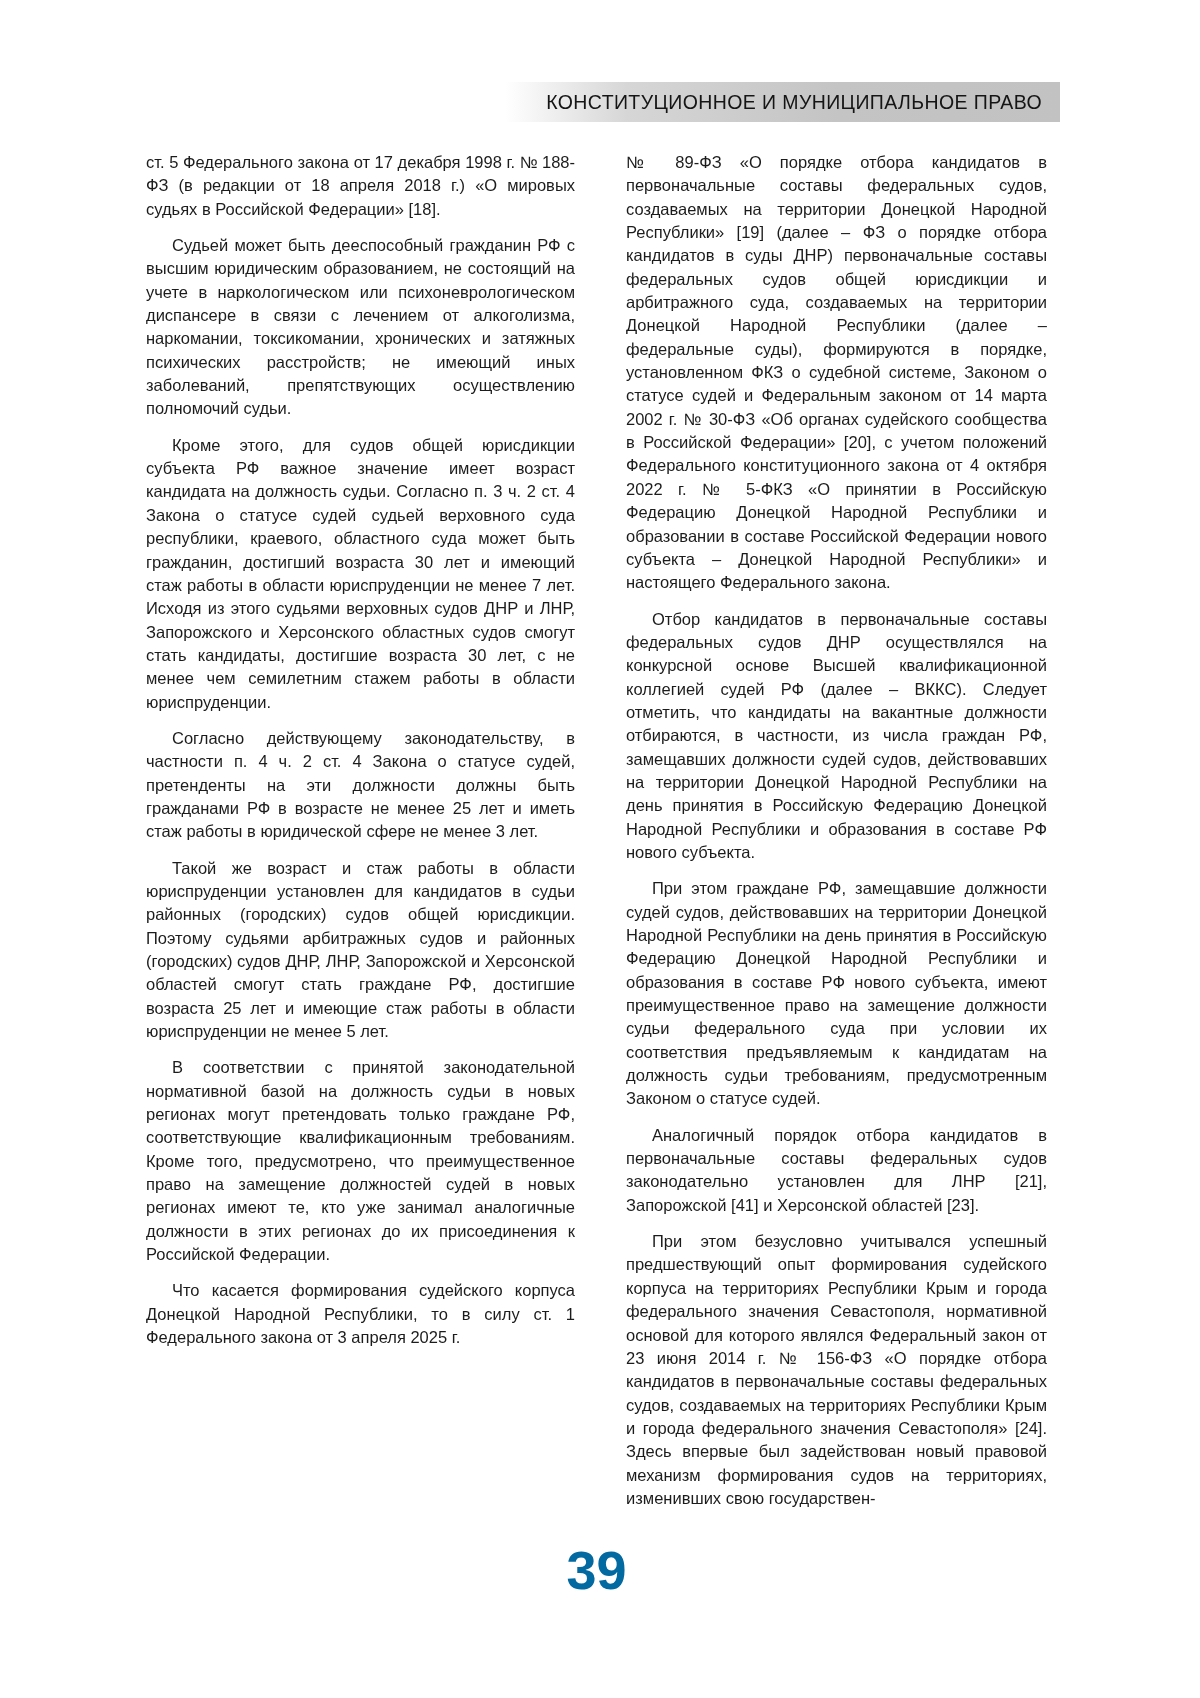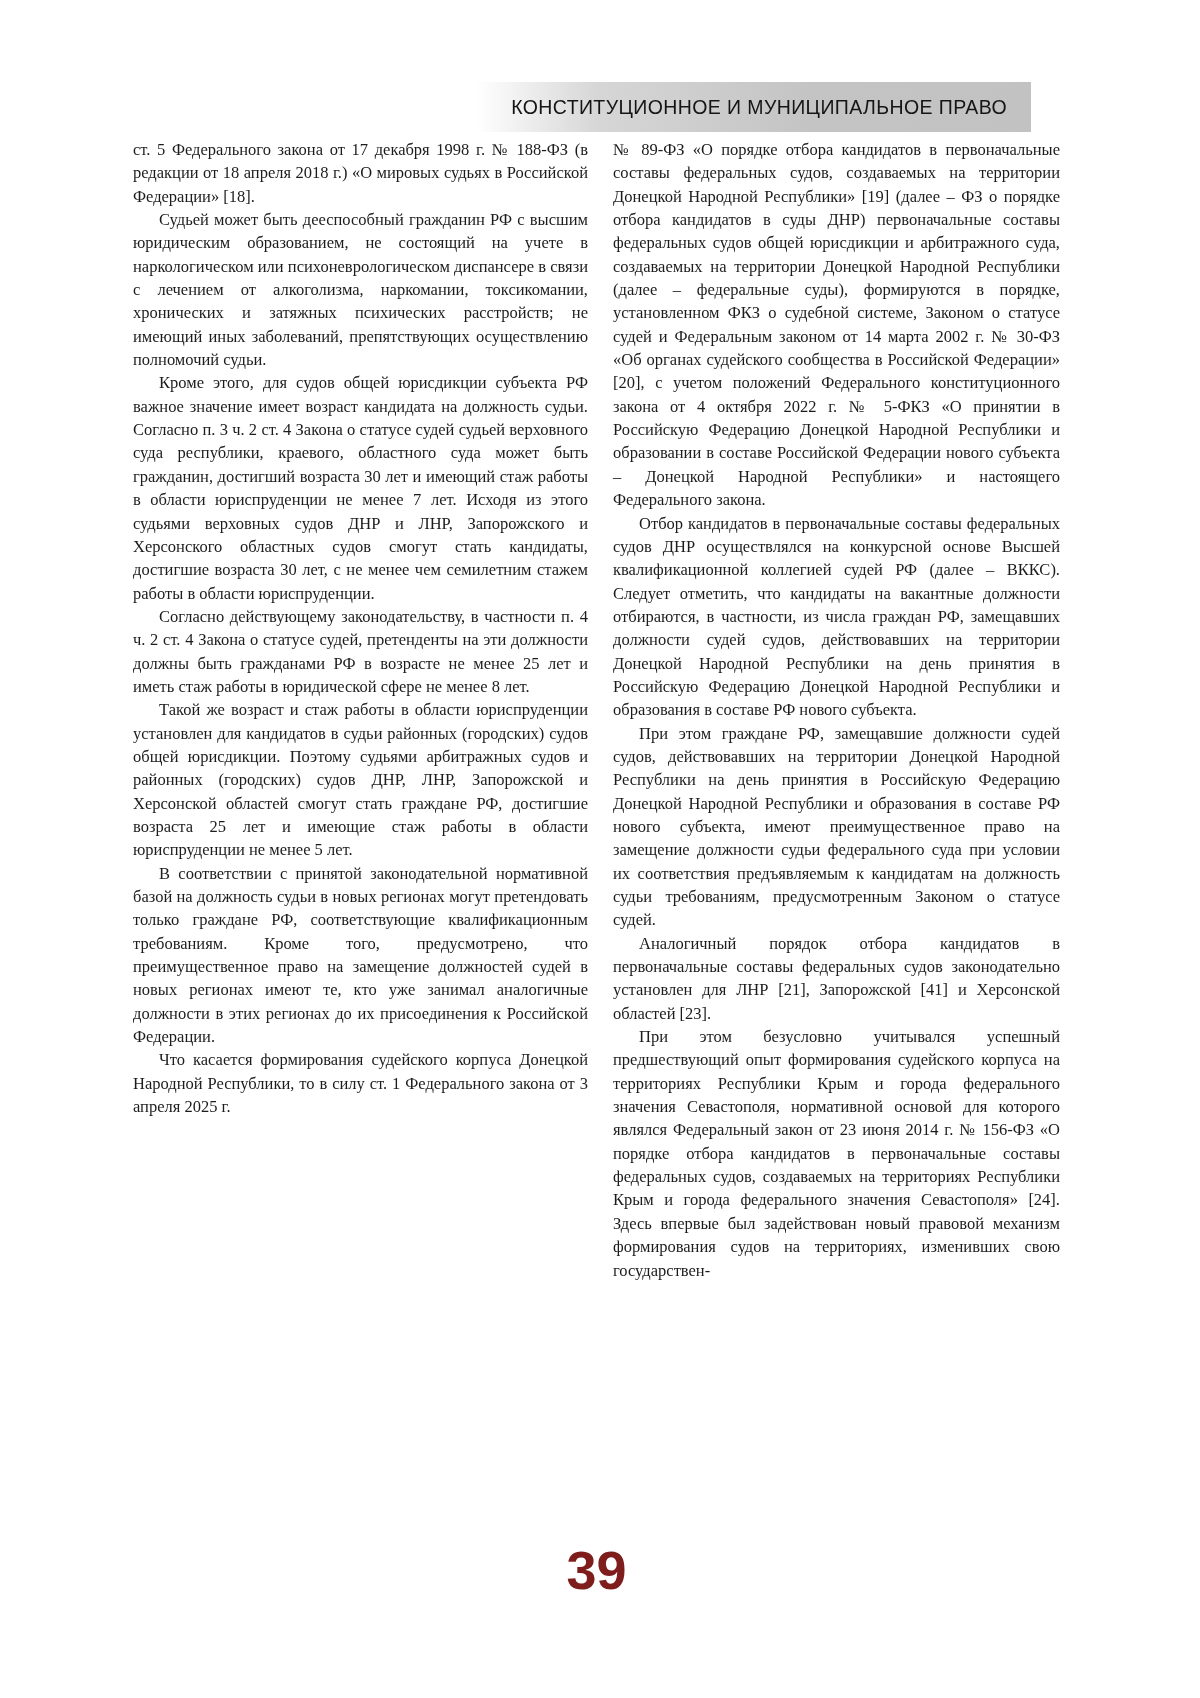--- a/index.html
+++ b/index.html
@@ -11,29 +11,29 @@
       position: relative;
       width: 1200px;
       height: 1698px;
       background: #ffffff;
       font-family: "Liberation Sans", "DejaVu Sans", sans-serif;
       color: #1a1a1a;
       overflow: hidden;
     }
     .section-header {
       position: absolute;
-      left: 476px;
+      left: 505px;
       top: 82px;
       width: 555px;
-      height: 50px;
+      height: 40px;
       background: linear-gradient(90deg, rgba(255,255,255,1) 0%, #d6d6d6 22%, #c4c4c4 60%, #c2c2c2 100%);
       display: flex;
       align-items: center;
       justify-content: flex-end;
-      padding-right: 24px;
+      padding-right: 18px;
       box-sizing: border-box;
       font-size: 19.5px;
       letter-spacing: 0.4px;
       color: #151515;
       white-space: nowrap;
     }
     .col {
       position: absolute;
       top: 138px;
       text-align: justify;
@@ -43,53 +43,52 @@
     }
     .col-left {
       left: 133px;
       width: 455px;
     }
     .col-right {
       left: 613px;
       width: 447px;
     }
     .para {
-      margin: 0;
+      margin: 13px;
       text-align: justify;
-      font-family: Liberation Serif, serif;
     }
     .para.indent {
       text-indent: 26px;
     }
     .page-number {
       position: absolute;
       left: 133px;
       top: 1541px;
       width: 927px;
       text-align: center;
       font-size: 54px;
       line-height: 58px;
       font-weight: bold;
-      color: #7f1d1d;
+      color: #0369a1;
     }
   </style>
 </head>
 <body>
 
 <div class="page">
 
   <div class="section-header">
     <span>КОНСТИТУЦИОННОЕ И МУНИЦИПАЛЬНОЕ ПРАВО</span>
   </div>
 
   <div class="col col-left">
       <p class="para">ст. 5 Федерального закона от 17 декабря 1998 г. № 188-ФЗ (в редакции от 18 апреля 2018 г.) «О мировых судьях в Российской Федерации» [18].</p>
       <p class="para indent">Судьей может быть дееспособный гражданин РФ с высшим юридическим образованием, не состоящий на учете в наркологическом или психоневрологическом диспансере в связи с лечением от алкоголизма, наркомании, токсикомании, хронических и затяжных психических расстройств; не имеющий иных заболеваний, препятствующих осуществлению полномочий судьи.</p>
       <p class="para indent">Кроме этого, для судов общей юрисдикции субъекта РФ важное значение имеет возраст кандидата на должность судьи. Согласно п. 3 ч. 2 ст. 4 Закона о статусе судей судьей верховного суда республики, краевого, областного суда может быть гражданин, достигший возраста 30 лет и имеющий стаж работы в области юриспруденции не менее 7 лет. Исходя из этого судьями верховных судов ДНР и ЛНР, Запорожского и Херсонского областных судов смогут стать кандидаты, достигшие возраста 30 лет, с не менее чем семилетним стажем работы в области юриспруденции.</p>
-      <p class="para indent">Согласно действующему законодательству, в частности п. 4 ч. 2 ст. 4 Закона о статусе судей, претенденты на эти должности должны быть гражданами РФ в возрасте не менее 25 лет и иметь стаж работы в юридической сфере не менее 8 лет.</p>
+      <p class="para indent">Согласно действующему законодательству, в частности п. 4 ч. 2 ст. 4 Закона о статусе судей, претенденты на эти должности должны быть гражданами РФ в возрасте не менее 25 лет и иметь стаж работы в юридической сфере не менее 3 лет.</p>
       <p class="para indent">Такой же возраст и стаж работы в области юриспруденции установлен для кандидатов в судьи районных (городских) судов общей юрисдикции. Поэтому судьями арбитражных судов и районных (городских) судов ДНР, ЛНР, Запорожской и Херсонской областей смогут стать граждане РФ, достигшие возраста 25 лет и имеющие стаж работы в области юриспруденции не менее 5 лет.</p>
       <p class="para indent">В соответствии с принятой законодательной нормативной базой на должность судьи в новых регионах могут претендовать только граждане РФ, соответствующие квалификационным требованиям. Кроме того, предусмотрено, что преимущественное право на замещение должностей судей в новых регионах имеют те, кто уже занимал аналогичные должности в этих регионах до их присоединения к Российской Федерации.</p>
       <p class="para indent">Что касается формирования судейского корпуса Донецкой Народной Республики, то в силу ст. 1 Федерального закона от 3 апреля 2025 г.</p>
     </div>
 
   <div class="col col-right">
       <p class="para">№ 89-ФЗ «О порядке отбора кандидатов в первоначальные составы федеральных судов, создаваемых на территории Донецкой Народной Республики» [19] (далее – ФЗ о порядке отбора кандидатов в суды ДНР) первоначальные составы федеральных судов общей юрисдикции и арбитражного суда, создаваемых на территории Донецкой Народной Республики (далее – федеральные суды), формируются в порядке, установленном ФКЗ о судебной системе, Законом о статусе судей и Федеральным законом от 14 марта 2002 г. № 30-ФЗ «Об органах судейского сообщества в Российской Федерации» [20], с учетом положений Федерального конституционного закона от 4 октября 2022 г. № 5-ФКЗ «О принятии в Российскую Федерацию Донецкой Народной Республики и образовании в составе Российской Федерации нового субъекта – Донецкой Народной Республики» и настоящего Федерального закона.</p>
       <p class="para indent">Отбор кандидатов в первоначальные составы федеральных судов ДНР осуществлялся на конкурсной основе Высшей квалификационной коллегией судей РФ (далее – ВККС). Следует отметить, что кандидаты на вакантные должности отбираются, в частности, из числа граждан РФ, замещавших должности судей судов, действовавших на территории Донецкой Народной Республики на день принятия в Российскую Федерацию Донецкой Народной Республики и образования в составе РФ нового субъекта.</p>
       <p class="para indent">При этом граждане РФ, замещавшие должности судей судов, действовавших на территории Донецкой Народной Республики на день принятия в Российскую Федерацию Донецкой Народной Республики и образования в составе РФ нового субъекта, имеют преимущественное право на замещение должности судьи федерального суда при условии их соответствия предъявляемым к кандидатам на должность судьи требованиям, предусмотренным Законом о статусе судей.</p>
       <p class="para indent">Аналогичный порядок отбора кандидатов в первоначальные составы федеральных судов законодательно установлен для ЛНР [21], Запорожской [41] и Херсонской областей [23].</p>

